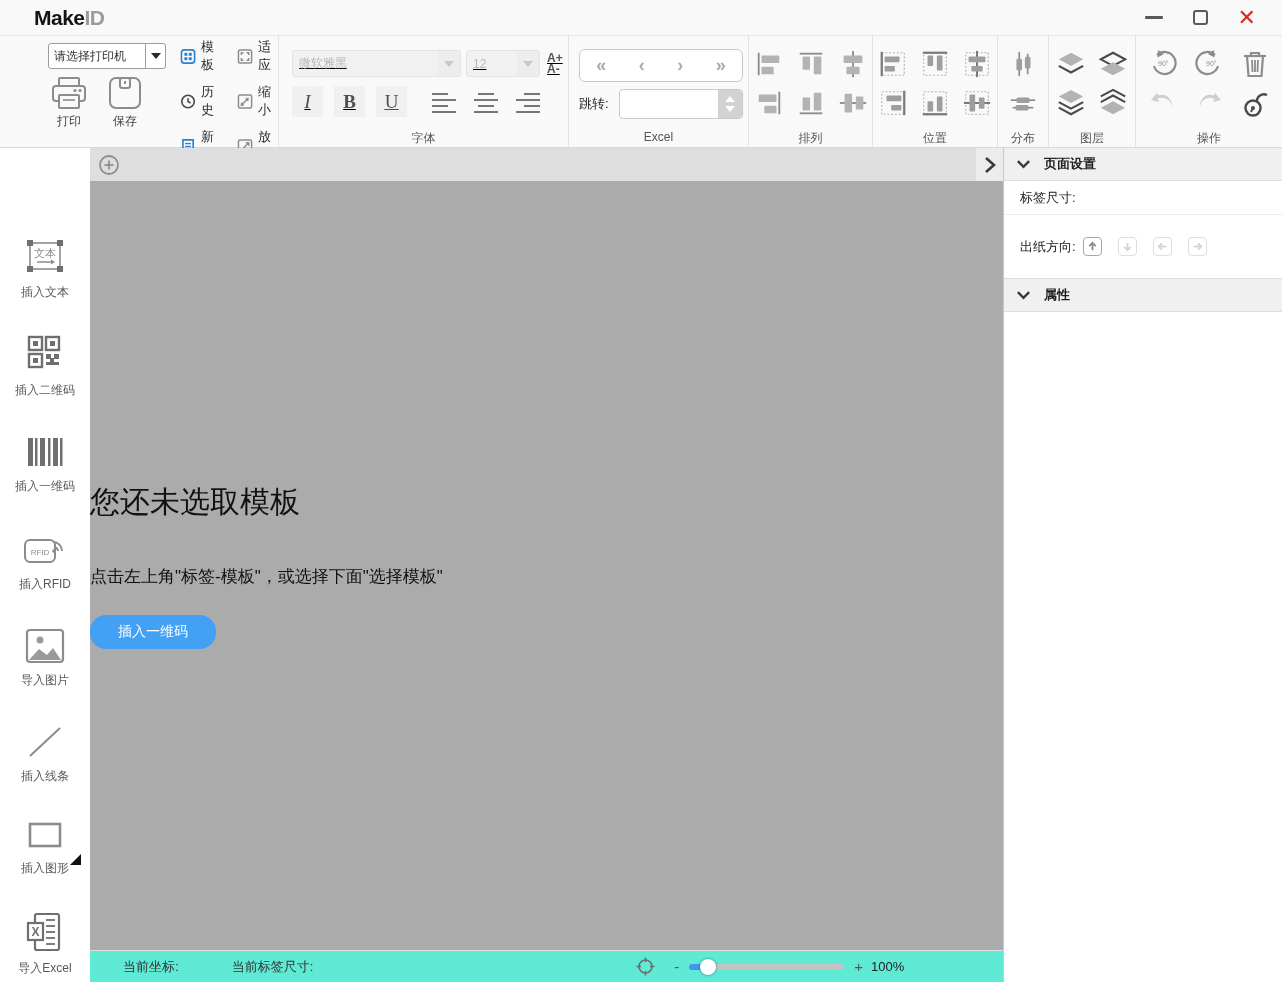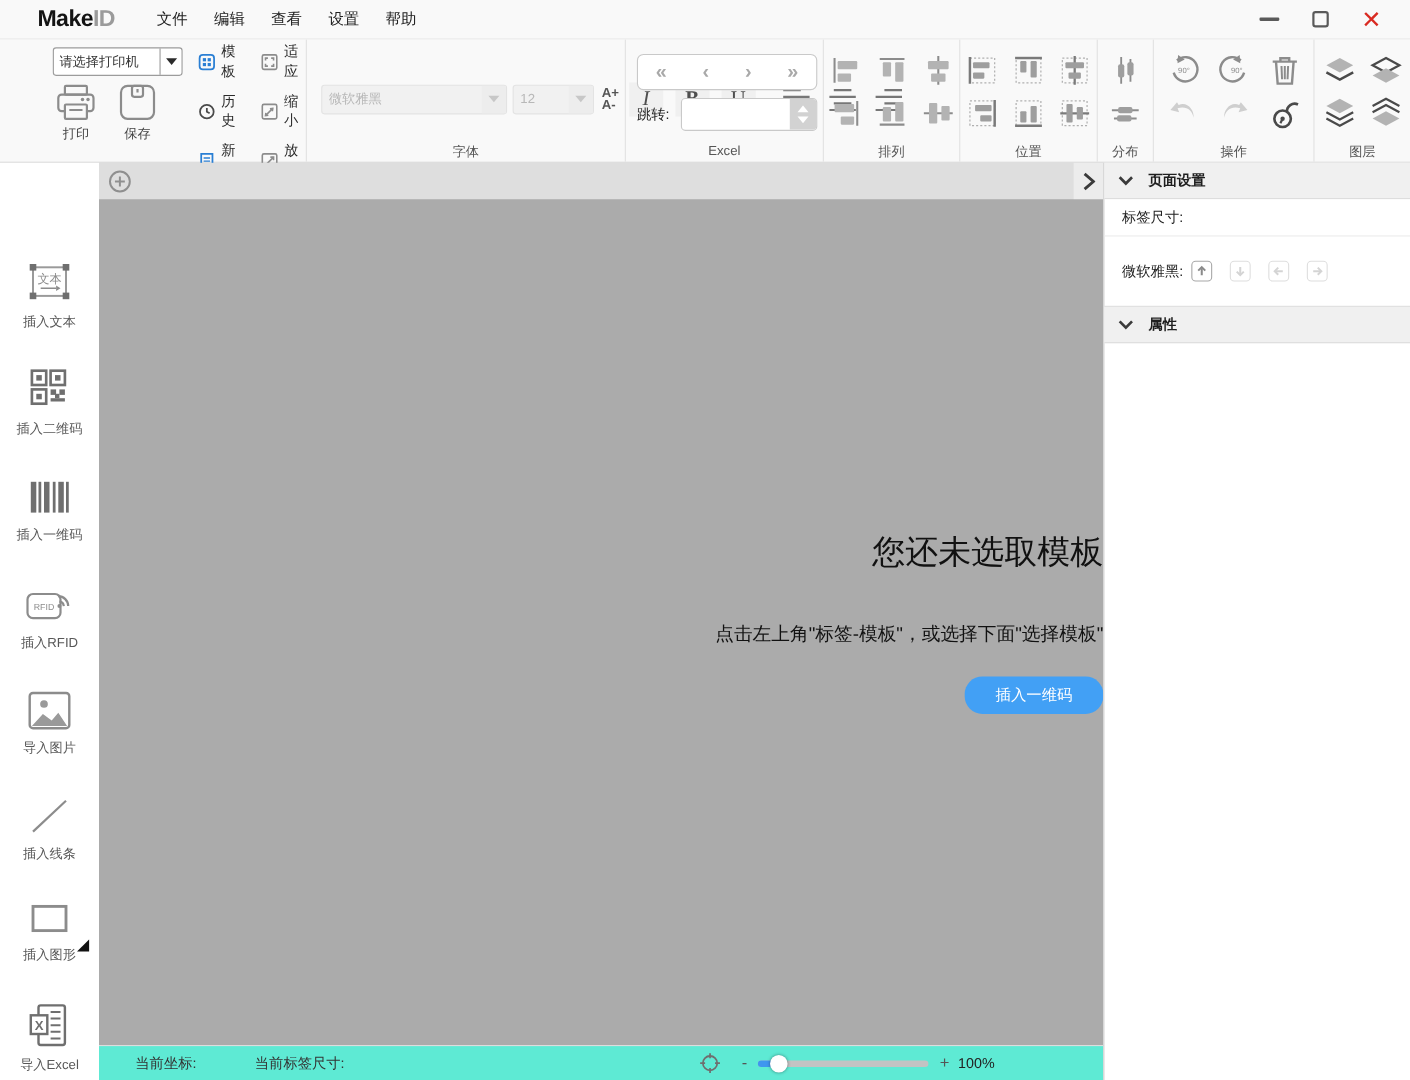--- a/index.html
+++ b/index.html
@@ -40,21 +40,21 @@
   .printer-select .arrow-box { width:20px; height:100%; border-left:1px solid #9c9c9c; display:flex; align-items:center; justify-content:center; }
   .tri-down { width:0; height:0; border-left:5px solid transparent; border-right:5px solid transparent; border-top:6px solid #2b2b2b; }
   .big-btn-row { display:flex; gap:16px; margin-top:6px; }
   .big-btn { display:flex; flex-direction:column; align-items:center; gap:2px; font-size:12px; color:#444; }
   .small-col { display:flex; flex-direction:column; justify-content:center; gap:9px; margin-left:14px; margin-top:2px; }
   .small-col2 { margin-left:16px;justify-content:flex-end; }
   .sm-btn { display:flex; align-items:center; gap:5px; font-size:13px; color:#2b2b2b; }
 
   
   .sec-font { width:290px; }
-  .font-body { flex-direction:row; padding-left:13px; padding-top:14px; gap:9px; }
+  .font-body { flex-direction:column; padding-left:13px; padding-top:14px; gap:9px;text-decoration:underline; }
   .font-row { display:flex; align-items:center; }
   .sel-gray { height:27px; background:#f1f1f1; border:1px solid #e3e3e3; border-radius:3px;
     display:flex; align-items:center; color:#b8b8b8; font-size:12px; }
   .sel-gray .txt { flex:1; padding-left:6px; }
   .sel-gray .arrow-box { width:22px; height:100%; background:#ededed; display:flex; align-items:center; justify-content:center; }
   .tri-down-gray { width:0; height:0; border-left:5px solid transparent; border-right:5px solid transparent; border-top:6px solid #c7c7c7; }
   .sel-font-name { width:169px; }
   .sel-font-size { width:74px; margin-left:5px; }
   .fontsize-btn { margin-left:7px; display:flex; flex-direction:column; line-height:11px; font-size:12px; font-weight:700; color:#555; }
   .style-btn { width:31px; height:31px; background:#f0f0f0; display:flex; align-items:center; justify-content:center;
@@ -95,21 +95,21 @@
   .side-item .lbl { font-size:12px; color:#585858; white-space:nowrap; }
   .flyout-tri { position:absolute; right:-12px; bottom:12px; width:0; height:0;
     border-left:11px solid transparent; border-bottom:11px solid #111; }
 
   
   .canvas-col { position:absolute; left:90px; top:148px; width:913px; bottom:0; display:flex; flex-direction:column; }
   .tabbar { height:33px; background:#dedede; position:relative; display:flex; align-items:center; }
   .tab-plus { margin-left:8px; }
   .collapse-btn { position:absolute; right:0; top:0; width:27px; height:33px; background:#ececec;
     display:flex; align-items:center; justify-content:center; }
-  .canvas { flex:1; background:#ababab; display:flex; flex-direction:column; align-items:flex-end; justify-content:center; }
+  .canvas { flex:1; background:#ababab; display:flex; flex-direction:column; align-items:flex-start; justify-content:center; }
   .empty-title { font-size:30px; color:#111; font-weight:500; }
   .empty-sub { font-size:17px; color:#111; margin-top:42px; }
   .choose-btn { margin-top:27px; background:#42a0f5; color:#fff; font-size:14px; border:none;
     border-radius:16px; padding:8px 28px; }
 
   
   .statusbar { height:32px; background:#5eead4; border-top:1px solid #ddd; display:flex; align-items:center;
     font-size:13px; color:#333; }
   .sb-coords { margin-left:33px; }
   .sb-size { margin-left:53px; }
@@ -138,27 +138,20 @@
 </style>
 </head>
 <body>
 
 <div class="window">
 
   <div class="titlebar">
     <div class="logo">
       <span class="mk">Make</span><span class="id">ID</span>
     </div>
-    <nav class="menubar">
-      <span>文件</span>
-      <span>编辑</span>
-      <span>查看</span>
-      <span>设置</span>
-      <span>帮助</span>
-    </nav>
     <div class="wincontrols">
       <div class="wc-min"></div>
       <div class="wc-max"></div>
       <div class="wc-close">✕</div>
     </div>
   </div>
 
   <div class="toolbar">
 
     <section class="tb-sec sec-label">
@@ -444,20 +437,52 @@
             <line x1="3" y1="13" x2="29" y2="13" stroke="#8c8c8c" stroke-width="1.8"></line>
             <line x1="5" y1="21" x2="27" y2="21" stroke="#8c8c8c" stroke-width="1.8"></line>
             <rect class="fillgd" x="9" y="10" width="14" height="6" rx="2"></rect>
             <rect class="fillgd" x="8" y="18" width="14" height="6" rx="2"></rect>
           </svg>
         </div>
       </div>
       <div class="tb-caption">分布</div>
     </section>
 
+    <section class="tb-sec sec-layer">
+      <div class="tb-body grid-body g2">
+        <div class="tbtn">
+          <svg width="32" height="30" viewBox="0 0 34 32">
+            <polygon points="17,4 30,11 17,18 4,11" fill="#b3b3b3"></polygon>
+            <polyline points="4,18 17,25 30,18" fill="none" stroke="#4a4a4a" stroke-width="2.4"></polyline>
+          </svg>
+        </div>
+        <div class="tbtn">
+          <svg width="32" height="30" viewBox="0 0 34 32">
+            <polygon points="17,4 30,11 17,18 4,11" fill="none" stroke="#4a4a4a" stroke-width="2.2"></polygon>
+            <polygon points="17,14 30,21 17,28 4,21" fill="#b3b3b3"></polygon>
+          </svg>
+        </div>
+        <div class="tbtn">
+          <svg width="32" height="30" viewBox="0 0 34 32">
+            <polygon points="17,2 30,9 17,16 4,9" fill="#b3b3b3"></polygon>
+            <polyline points="4,15 17,22 30,15" fill="none" stroke="#4a4a4a" stroke-width="2.2"></polyline>
+            <polyline points="4,21 17,28 30,21" fill="none" stroke="#4a4a4a" stroke-width="2.2"></polyline>
+          </svg>
+        </div>
+        <div class="tbtn">
+          <svg width="32" height="30" viewBox="0 0 34 32">
+            <polyline points="4,9 17,2 30,9" fill="none" stroke="#4a4a4a" stroke-width="2.2"></polyline>
+            <polyline points="4,15 17,8 30,15" fill="none" stroke="#4a4a4a" stroke-width="2.2"></polyline>
+            <polygon points="17,14 30,21 17,28 4,21" fill="#b3b3b3"></polygon>
+          </svg>
+        </div>
+      </div>
+      <div class="tb-caption">图层</div>
+    </section>
+
     <section class="tb-sec sec-operation">
       <div class="tb-body grid-body g3op">
         <div class="tbtn">
           <svg width="32" height="32" viewBox="0 0 32 32">
             <path d="M10 7 A11 11 0 1 1 7 18" fill="none" stroke="#8c8c8c" stroke-width="2.2"></path>
             <polygon points="11,2 10.5,9.5 17,6" fill="#8c8c8c"></polygon>
             <text class="rot-label" x="11" y="18">90°</text>
           </svg>
         </div>
         <div class="tbtn">
@@ -490,52 +515,20 @@
         <div class="tbtn">
           <svg width="30" height="32" viewBox="0 0 30 32">
             <circle cx="13" cy="21" r="7.5" fill="none" stroke="#4a4a4a" stroke-width="2.4"></circle>
             <path d="M17 15 A7 7 0 0 1 27 8" fill="none" stroke="#4a4a4a" stroke-width="2.4"></path>
             <circle cx="13" cy="21" r="2" fill="#4a4a4a"></circle>
             <line x1="13" y1="21" x2="11" y2="25" stroke="#4a4a4a" stroke-width="2"></line>
           </svg>
         </div>
       </div>
       <div class="tb-caption">操作</div>
-    </section>
-
-    <section class="tb-sec sec-layer">
-      <div class="tb-body grid-body g2">
-        <div class="tbtn">
-          <svg width="32" height="30" viewBox="0 0 34 32">
-            <polygon points="17,4 30,11 17,18 4,11" fill="#b3b3b3"></polygon>
-            <polyline points="4,18 17,25 30,18" fill="none" stroke="#4a4a4a" stroke-width="2.4"></polyline>
-          </svg>
-        </div>
-        <div class="tbtn">
-          <svg width="32" height="30" viewBox="0 0 34 32">
-            <polygon points="17,4 30,11 17,18 4,11" fill="none" stroke="#4a4a4a" stroke-width="2.2"></polygon>
-            <polygon points="17,14 30,21 17,28 4,21" fill="#b3b3b3"></polygon>
-          </svg>
-        </div>
-        <div class="tbtn">
-          <svg width="32" height="30" viewBox="0 0 34 32">
-            <polygon points="17,2 30,9 17,16 4,9" fill="#b3b3b3"></polygon>
-            <polyline points="4,15 17,22 30,15" fill="none" stroke="#4a4a4a" stroke-width="2.2"></polyline>
-            <polyline points="4,21 17,28 30,21" fill="none" stroke="#4a4a4a" stroke-width="2.2"></polyline>
-          </svg>
-        </div>
-        <div class="tbtn">
-          <svg width="32" height="30" viewBox="0 0 34 32">
-            <polyline points="4,9 17,2 30,9" fill="none" stroke="#4a4a4a" stroke-width="2.2"></polyline>
-            <polyline points="4,15 17,8 30,15" fill="none" stroke="#4a4a4a" stroke-width="2.2"></polyline>
-            <polygon points="17,14 30,21 17,28 4,21" fill="#b3b3b3"></polygon>
-          </svg>
-        </div>
-      </div>
-      <div class="tb-caption">图层</div>
     </section>
   </div>
 
   <aside class="sidebar">
     <div class="side-item">
       <svg width="46" height="42" viewBox="0 0 46 42">
         <rect x="8" y="7" width="30" height="26" fill="none" stroke="#9a9a9a" stroke-width="1.8"></rect>
         <rect x="5" y="4" width="6" height="6" fill="#6f6f6f"></rect>
           <rect x="35" y="4" width="6" height="6" fill="#6f6f6f"></rect>
         <rect x="5" y="30" width="6" height="6" fill="#6f6f6f"></rect>
@@ -660,21 +653,21 @@
     <div class="rp-header">
       <svg width="15" height="10" viewBox="0 0 16 10">
         <polyline points="2,2 8,8 14,2" fill="none" stroke="#3a3a3a" stroke-width="2.6"></polyline>
       </svg>
       <span>页面设置</span>
     </div>
     <div class="rp-row-size">
       <span>标签尺寸:</span>
     </div>
     <div class="rp-row-dir">
-      <span>微软雅黑:</span>
+      <span>出纸方向:</span>
       <div class="dir-btns">
         <div class="dir-btn dir-on">
           <svg width="11" height="11" viewBox="0 0 12 12">
             <line x1="6" y1="10" x2="6" y2="3" stroke="#8a8a8a" stroke-width="2"></line>
             <polyline points="2.5,5.5 6,2 9.5,5.5" fill="none" stroke="#8a8a8a" stroke-width="2"></polyline>
           </svg>
         </div>
         <div class="dir-btn dir-off">
           <svg width="11" height="11" viewBox="0 0 12 12">
             <line x1="6" y1="2" x2="6" y2="9" stroke="#d4d4d4" stroke-width="2"></line>

